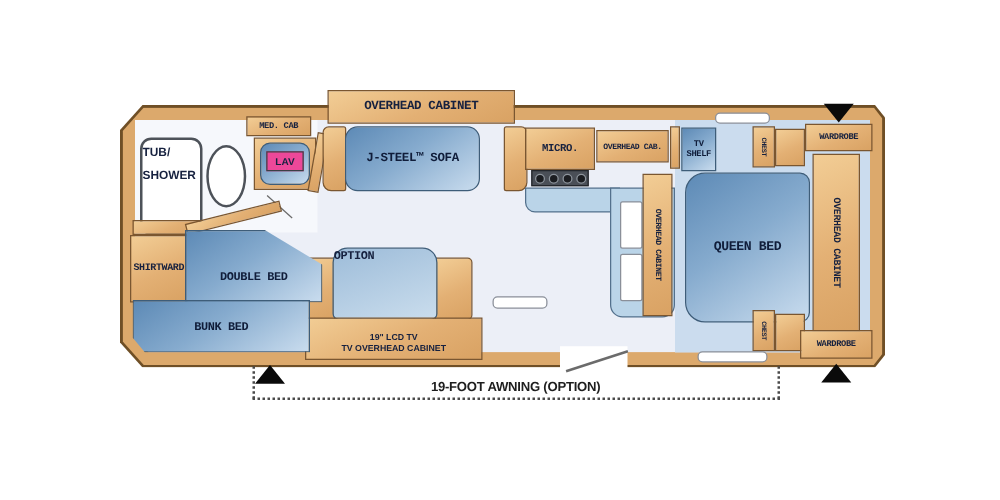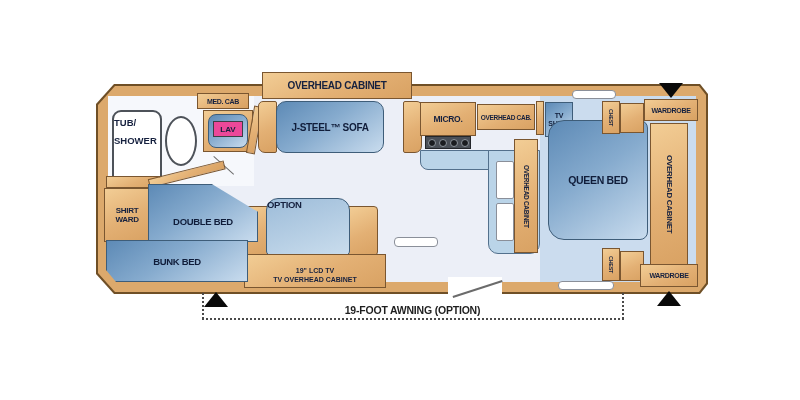--- a/index.html
+++ b/index.html
@@ -10,21 +10,21 @@
   .t{background:linear-gradient(155deg,#f2cd95 0%,#e3b074 55%,#d9a263 100%);
      border:1.5px solid #7a5630;display:flex;align-items:center;justify-content:center;
      font-weight:bold;color:#16213f;text-align:center;}
   
   .b{background:linear-gradient(145deg,#5d8ab6 0%,#86abce 45%,#c9dcee 100%);
      border:1.5px solid #3e5d79;display:flex;align-items:center;justify-content:center;
      font-weight:bold;color:#101d3a;text-align:center;}
   .c{background:#bad4e8;border:1.5px solid #53708c;} 
   .w{background:#ffffff;border:1.5px solid #8a8f99;border-radius:4px;} 
   .vt{writing-mode:vertical-rl;letter-spacing:0;}
-  .lbl{font-weight:bold;letter-spacing:-0.3px;}
+  .lbl{font-weight:bold;letter-spacing:-0.3px;font-family:Liberation Mono, monospace;}
   .tri-up{width:0;height:0;border-left:12px solid transparent;border-right:12px solid transparent;
           border-bottom:15px solid #0a0a0a;background:none!important;}
   .tri-down{width:0;height:0;border-left:12px solid transparent;border-right:12px solid transparent;
           border-top:15px solid #0a0a0a;background:none!important;}
   .dotv{border-left:2px dotted #4a4a4a;}
   .doth{border-top:2px dotted #4a4a4a;}
   .swing{border-top:1.6px solid #6b6b6b;height:0;}
 
   
   #shell-outline{left:96px;top:84px;width:612px;height:210px;background:#6f4f26;
@@ -76,29 +76,29 @@
   #bench-r{left:348px;top:206px;width:30px;height:50px;border-radius:0 4px 4px 0;}
   #dinette{left:266px;top:198px;width:84px;height:58px;background:linear-gradient(160deg,#9dbcd9,#cadded);
            border:1.5px solid #3e5d79;border-radius:12px 12px 5px 5px;font-size:9.5px;}
   #din-base{left:244px;top:254px;width:142px;height:34px;flex-direction:column;justify-content:flex-end;
             padding-bottom:3px;font-size:7px;line-height:8.5px;}
   #pedestal{left:288px;top:250px;width:44px;height:9px;background:#f4f0e8;border:1px solid #9b general;}
   #pedestal{left:288px;top:250px;width:44px;height:9px;background:#f4f0e8;border:1px solid #9b8f77;border-radius:50%;}
 
   
   #part-wall{left:106px;top:176px;width:54px;height:12px;}
-  #shirtward{left:104px;top:188px;width:46px;height:54px;font-size:8px;line-height:9.5px;flex-direction:column;}
+  #shirtward{left:104px;top:188px;width:46px;height:54px;font-size:8px;line-height:9.5px;flex-direction:row;}
   #angled-wall{left:150px;top:179px;width:78px;height:9px;transform:rotate(-14deg);transform-origin:left bottom;}
   #doublebed{left:148px;top:184px;width:110px;height:58px;
              clip-path:polygon(0 0,58% 0,100% 48%,100% 100%,0 100%);font-size:9.5px;align-items:flex-end;padding-bottom:14px;}
   #bunkbed{left:106px;top:240px;width:142px;height:42px;
            clip-path:polygon(0 0,100% 0,100% 100%,10px 100%,0 calc(100% - 12px));font-size:9.5px;}
 
   
-  #queenbed{left:548px;top:120px;width:100px;height:120px;border-radius:16px 8px 8px 16px;font-size:10.5px;}
+  #queenbed{left:548px;top:138px;width:100px;height:120px;border-radius:16px 8px 8px 16px;font-size:10.5px;}
   #chest-t{left:602px;top:101px;width:18px;height:33px;font-size:5.5px;}
   #cab-t{left:620px;top:103px;width:24px;height:30px;}
   #ward-t{left:644px;top:99px;width:54px;height:22px;font-size:7px;}
   #ovhd-rear{left:650px;top:123px;width:38px;height:142px;font-size:8px;}
   #chest-b{left:602px;top:248px;width:18px;height:33px;font-size:5.5px;}
   #cab-b{left:620px;top:251px;width:24px;height:30px;}
   #ward-b{left:640px;top:264px;width:58px;height:23px;font-size:7px;}
 
   
   #entry-gap{left:448px;top:277px;width:54px;height:20px;background:#ffffff;}

